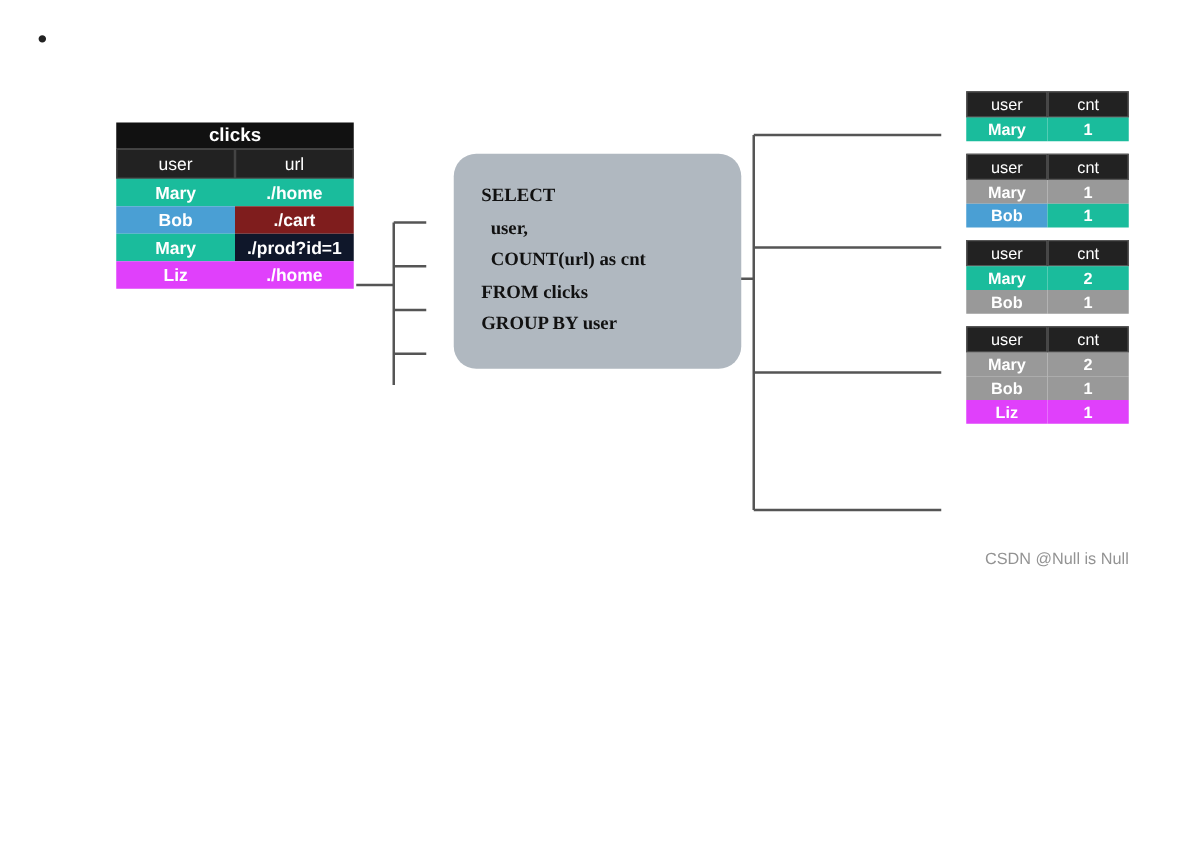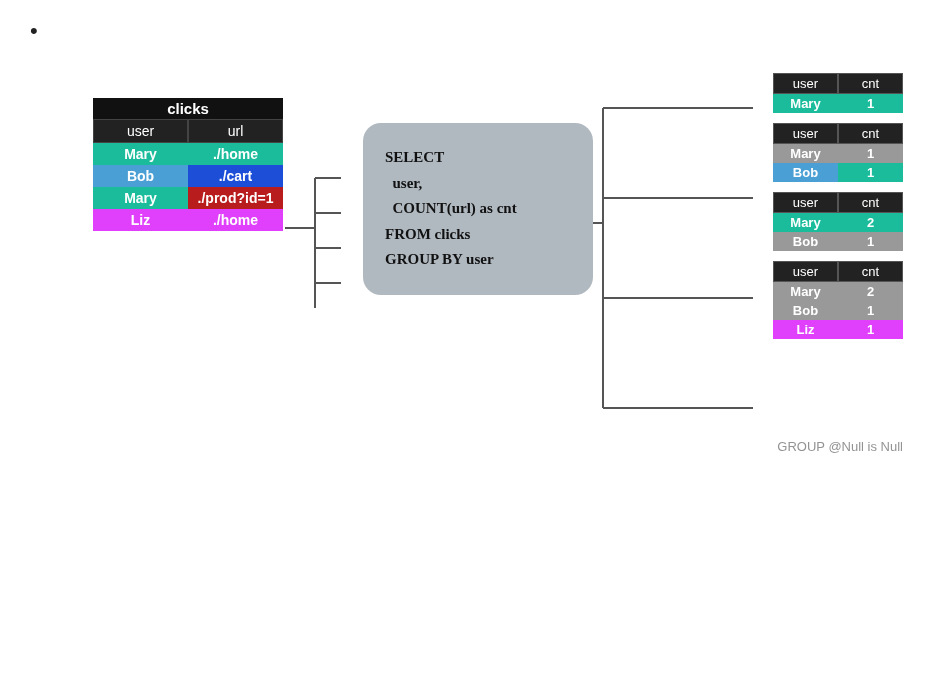--- a/index.html
+++ b/index.html
@@ -77,23 +77,23 @@
       flex: 1;
       text-align: center;
       font-size: 14px;
       padding: 3px 0;
       font-weight: bold;
       color: #fff;
     }
     .td-user-mary { background: #1abc9c; }
     .td-url-home { background: #1abc9c; }
     .td-user-bob { background: #4a9fd4; }
-    .td-url-cart { background: #1d4ed8; }
+    .td-url-cart { background: #7f1d1d; }
     .td-user-mary2 { background: #1abc9c; }
-    .td-url-prod { background: #b91c1c; }
+    .td-url-prod { background: #0f172a; }
     .td-user-liz { background: #e040fb; }
     .td-url-home2 { background: #e040fb; }
 
     
     .sql-box {
       position: absolute;
       left: 310px;
       top: 55px;
       width: 230px;
       background: #b0b8c0;
@@ -279,15 +279,15 @@
           <div class="otd" style="background:#999;color:#fff;">1</div>
         </div>
         <div class="out-row">
           <div class="otd otd-liz">Liz</div>
           <div class="otd otd-liz">1</div>
         </div>
       </div>
 
     </div>
 
-    <div class="watermark">GROUP @Null is Null</div>
+    <div class="watermark">CSDN @Null is Null</div>
   </div>
 </div>
 
 </body></html>

